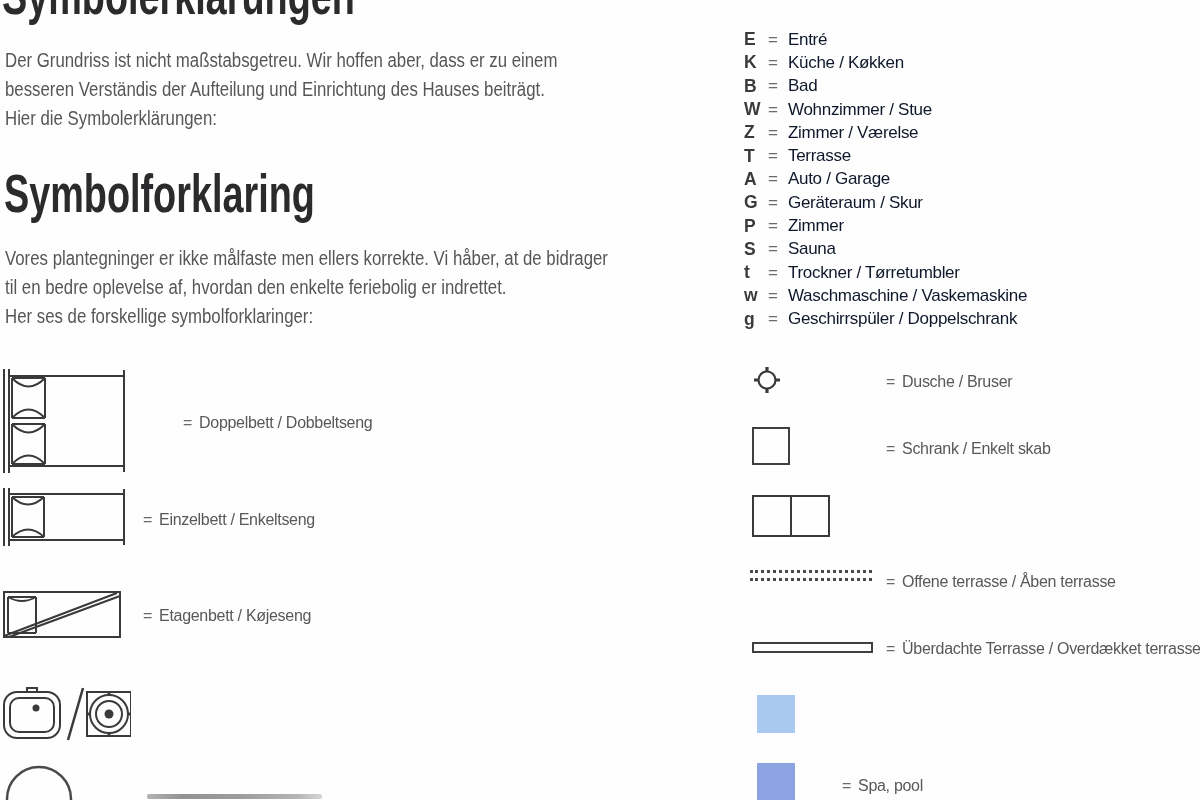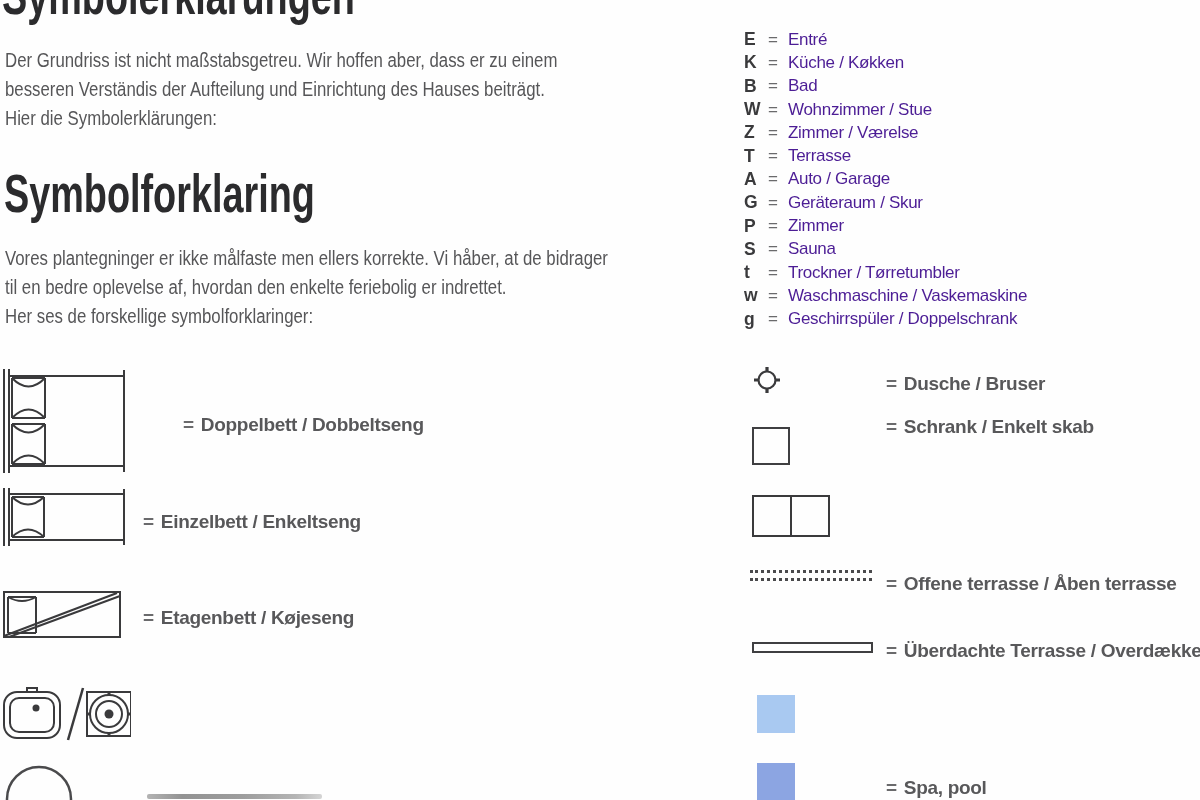--- a/index.html
+++ b/index.html
@@ -15,23 +15,23 @@
     font-size:54px; font-weight:bold; color:#2b2b2d; line-height:54px;
     white-space:nowrap; transform:scaleX(0.70); transform-origin:left top;
     letter-spacing:0;
   }
   .para { font-size:20px; line-height:29px; color:#565658;
     transform:scaleX(0.84); transform-origin:left top; white-space:nowrap; }
   .legend-list { font-size:17px; }
   .legend-row { display:flex; height:23.3px; align-items:center; }
   .legend-key { width:24px; font-weight:bold; color:#3a3a3c; font-size:17.5px; }
   .legend-eq { width:20px; color:#6a6a6c; }
-  .legend-val { color:#4c1d95; letter-spacing:-0.3px; white-space:nowrap; }
-  .sym-label { font-size:19px; color:#58585a; white-space:nowrap;
-    letter-spacing:-0.3px;font-weight:bold; }
+  .legend-val { color:#0f172a; letter-spacing:-0.3px; white-space:nowrap; }
+  .sym-label { font-size:16px; color:#58585a; white-space:nowrap;
+    letter-spacing:-0.3px; }
   .sym-label .eq { margin-right:7px; color:#6a6a6c; }
   svg.icon { display:block; }
   .sq { border:2px solid #3f3f41; }
   .dotrow { width:122px; height:0; border-top:3px dotted #4a4a4c; }
   .fillsq { width:38px; height:38px; }
   .smudge { width:175px; height:5px;
     background:linear-gradient(90deg,#9a9a9a 0%,#6f6f6f 20%,#7d7d7d 55%,#9c9c9c 85%,#c7c7c7 100%);
     opacity:0.75; border-radius:2px; }
 </style>
 </head>
@@ -196,21 +196,21 @@
     <g stroke="#3a3a3c" fill="none">
       <circle cx="15" cy="16" r="8.5" stroke-width="2.2"></circle>
       <path d="M15,3 V8 M15,24 V29 M2,16 H7 M23,16 H28" stroke-width="3.2"></path>
     </g>
   </svg>
   <div class="sym-label abs" style="left:886px; top:373px;">
     <span class="eq">=</span><span>Dusche / Bruser</span>
   </div>
 
   <div class="sq abs" style="left:752px; top:427px; width:38px; height:38px;"></div>
-  <div class="sym-label abs" style="left:886px; top:416px;">
+  <div class="sym-label abs" style="left:886px; top:440px;">
     <span class="eq">=</span><span>Schrank / Enkelt skab</span>
   </div>
 
   <svg class="icon abs" style="left:752px; top:495px;" width="78" height="42" viewBox="0 0 78 42">
     <g stroke="#3a3a3c" stroke-width="2" fill="none">
       <rect x="1" y="1" width="76" height="40"></rect>
       <path d="M39,1 V41"></path>
     </g>
   </svg>
 
@@ -223,17 +223,17 @@
   </div>
 
   <div class="sq abs" style="left:752px; top:642px; width:121px; height:11px;"></div>
   <div class="sym-label abs" style="left:886px; top:640px;">
     <span class="eq">=</span><span>Überdachte Terrasse / Overdækket terrasse</span>
   </div>
 
   <div class="fillsq abs" style="left: 757px; top: 695px; background: rgb(169, 201, 241);"></div>
 
   <div class="fillsq abs" style="left: 757px; top: 763px; background: rgb(140, 165, 226);"></div>
-  <div class="sym-label abs" style="left:886px; top:777px;">
+  <div class="sym-label abs" style="left:842px; top:777px;">
     <span class="eq">=</span><span>Spa, pool</span>
   </div>
 
 </div>
 
 </body></html>

